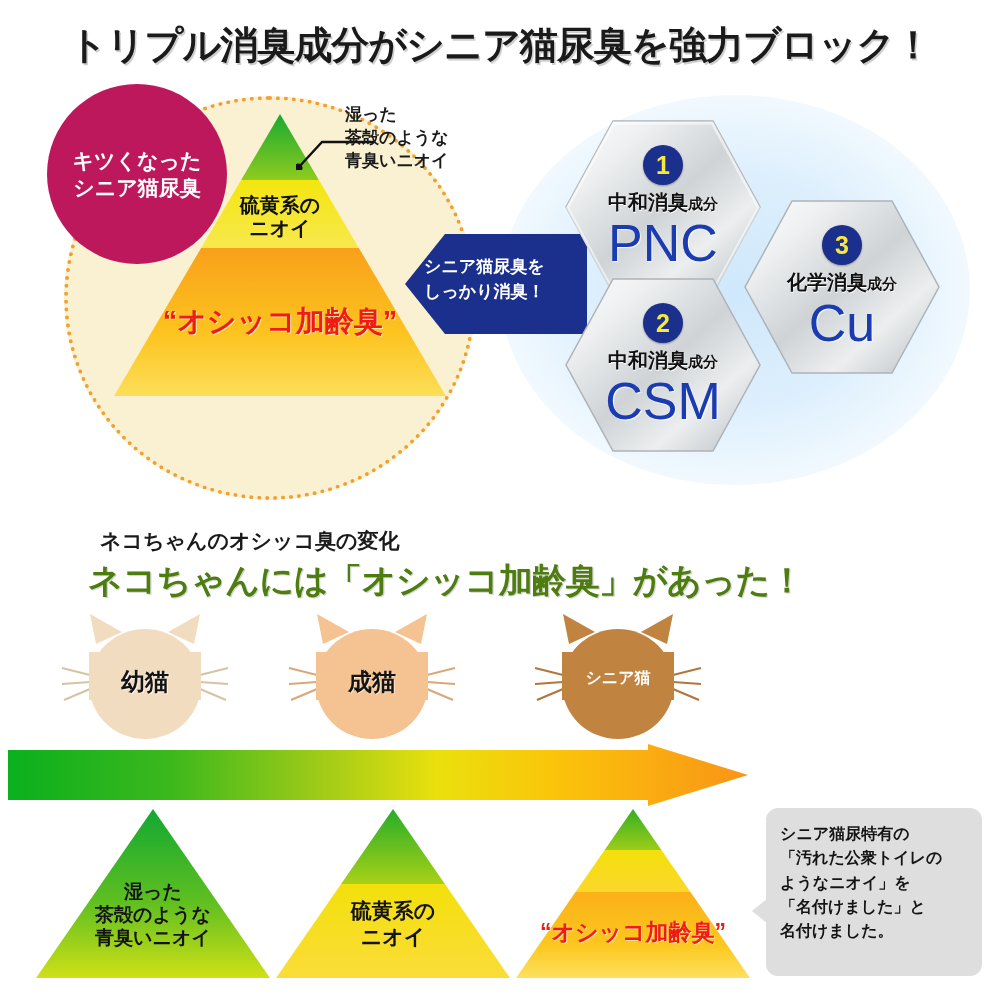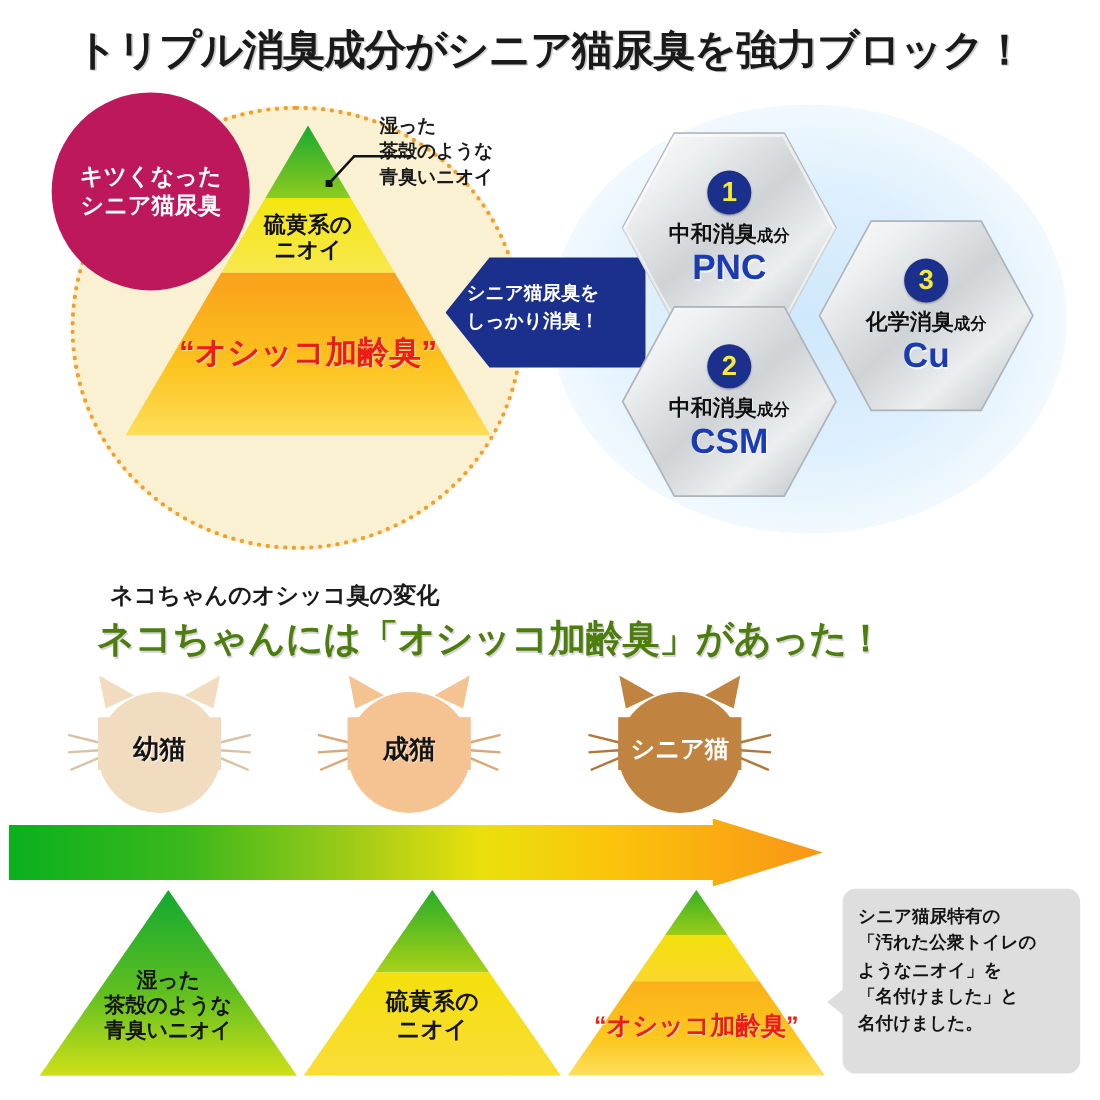--- a/index.html
+++ b/index.html
@@ -82,21 +82,21 @@
     display:flex;align-items:center;justify-content:center;
     line-height:1;
     box-shadow:0 1px 2px rgba(0,0,0,.35);
   }
   .hex-sub{
     font-size:20px;font-weight:bold;color:#111;margin-top:4px;
     white-space:nowrap;text-shadow:0.5px 0.5px 0 #fff;
   }
   .hex-sub small{font-size:15px;margin-top:24px;}
   .hex-code{
-    font-size:32px;font-weight:bold;color:#1b3bb0;
+    font-size:52px;font-weight:normal;color:#1b3bb0;
     line-height:1;margin-top:1px;letter-spacing:0px;
     text-shadow:1px 1px 1px rgba(255,255,255,.9);
   }
 
   
   #sub-heading{
     left:100px;top:527px;
     font-size:21px;font-weight:bold;color:#1a1a1a;white-space:nowrap;
   }
   #section-heading{
@@ -300,21 +300,21 @@
           <path d="M30,77 L4,88"></path>
         <path d="M140,63 L168,56"></path>
           <path d="M140,70 L168,72"></path>
           <path d="M140,77 L166,88"></path>
       </g>
       <path d="M36,32 L30,2 L62,20 Z" fill="#c08340"></path>
       <path d="M134,32 L140,2 L108,20 Z" fill="#c08340"></path>
       <ellipse cx="85" cy="72" rx="56" ry="55" fill="#c08340"></ellipse>
       <rect x="29" y="40" width="112" height="48" fill="#c08340"></rect>
     </svg>
-    <div class="cat-label" style="color:#ffffff;font-size:22px;">シニア猫</div>
+    <div class="cat-label" style="color:#ffffff;font-size:16px;">シニア猫</div>
   </div>
 
   <svg class="abs" id="grad-arrow" viewBox="0 0 740 62">
     <defs>
       <linearGradient id="gradArr" x1="0" y1="0" x2="1" y2="0">
         <stop offset="0%" stop-color="#0ab01e"></stop>
         <stop offset="22%" stop-color="#3cb81c"></stop>
         <stop offset="42%" stop-color="#9ecb18"></stop>
         <stop offset="58%" stop-color="#eae00d"></stop>
         <stop offset="74%" stop-color="#fbc40a"></stop>

